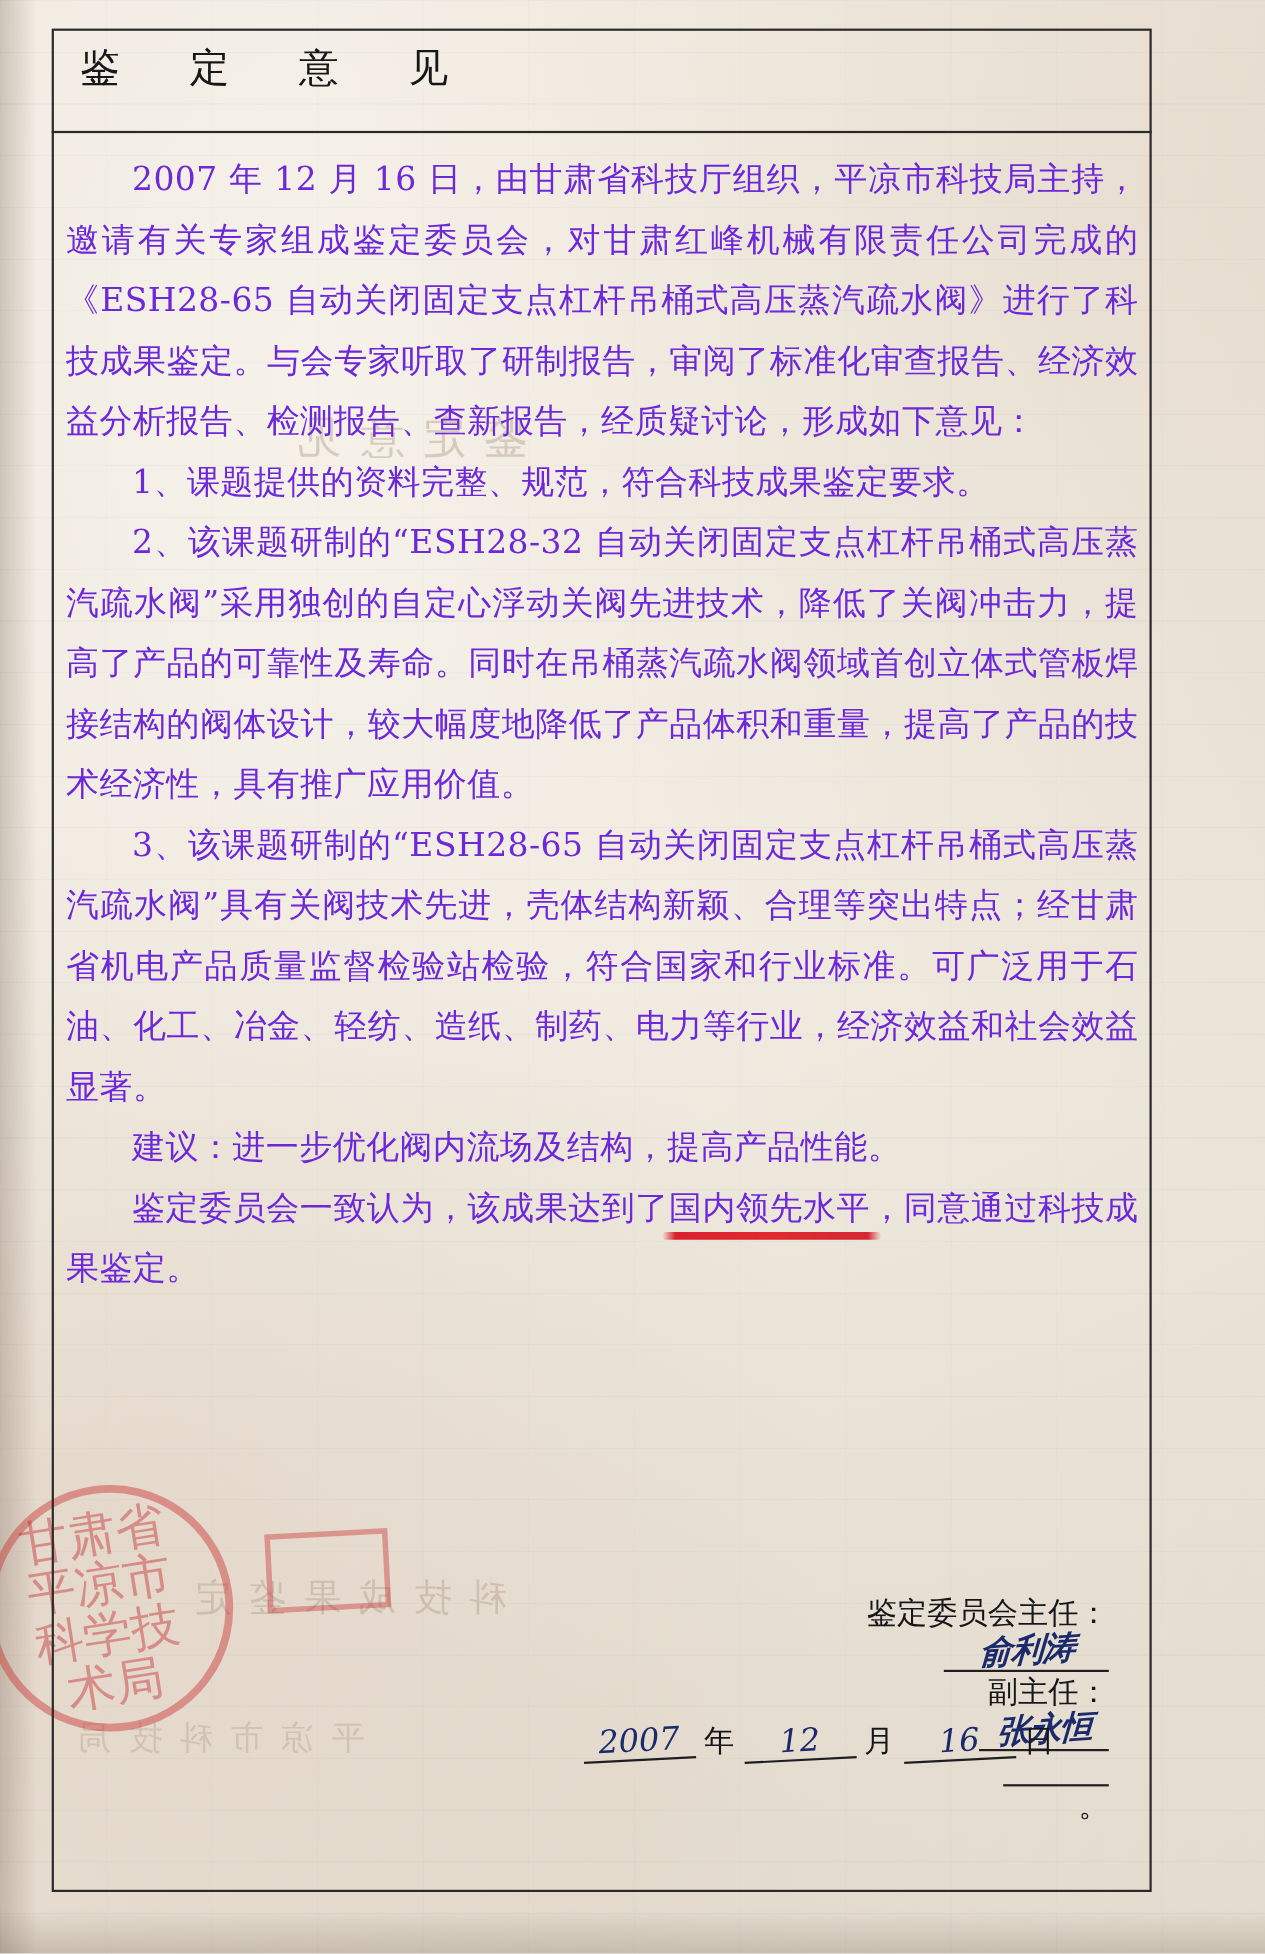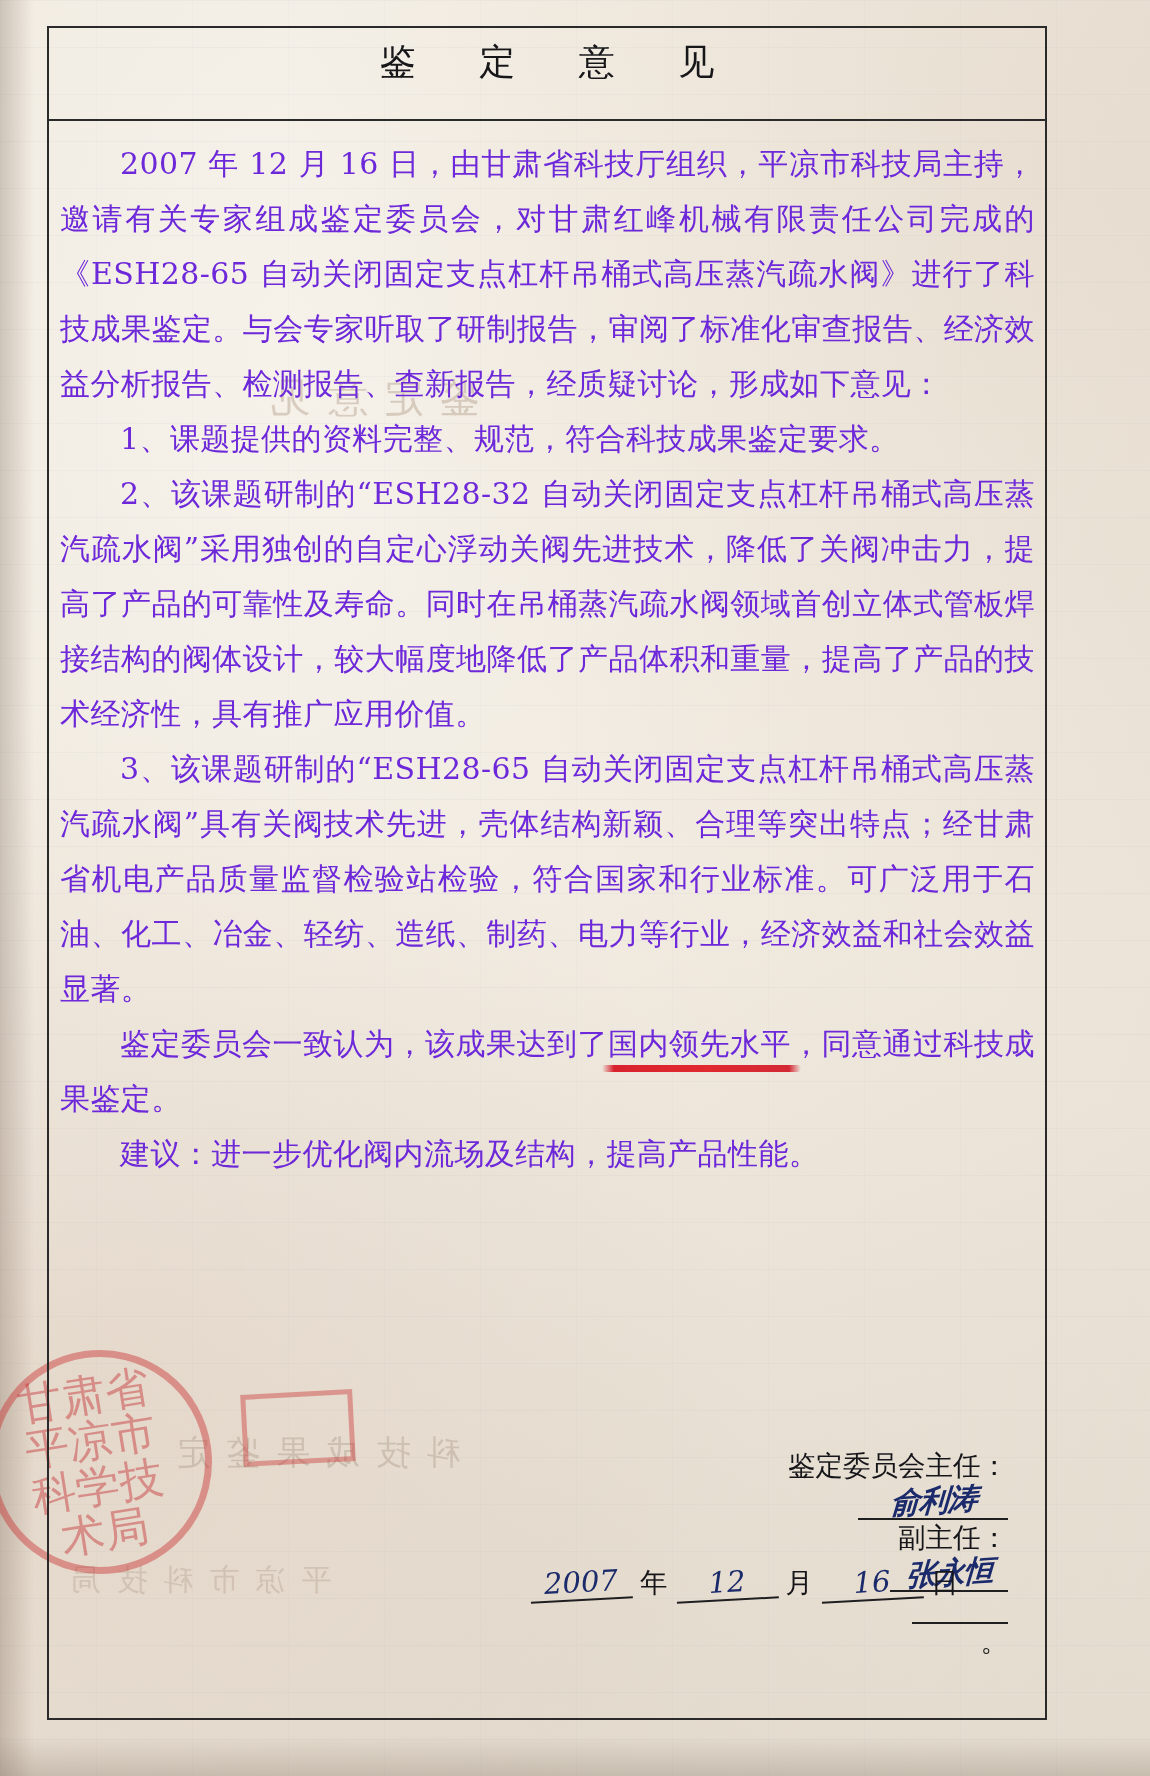--- a/index.html
+++ b/index.html
@@ -60,21 +60,21 @@
     width: 1000px; height: 0;
     border-top: 2px solid #2a2a2a;
     z-index: 4;
   }
 
   
   #doc-title {
     position: absolute;
     left: 47px; top: 38px;
     width: 1000px;
-    text-align: center;
+    text-align: left;
     font-size: 36px;
     letter-spacing: 26px;
     text-indent: 26px;
     color: #17171a;
     font-family: "DejaVu Serif", "Liberation Serif", serif;
     z-index: 5;
   }
 
   
   #body-text {
@@ -240,22 +240,22 @@
 <div id="frame"></div>
 <div id="title-rule"></div>
 
 <div id="doc-title">鉴 定 意 见</div>
 
 <div id="body-text">
   <p class="para">2007 年 12 月 16 日，由甘肃省科技厅组织，平凉市科技局主持，邀请有关专家组成鉴定委员会，对甘肃红峰机械有限责任公司完成的《ESH28-65 自动关闭固定支点杠杆吊桶式高压蒸汽疏水阀》进行了科技成果鉴定。与会专家听取了研制报告，审阅了标准化审查报告、经济效益分析报告、检测报告、查新报告，经质疑讨论，形成如下意见：</p>
   <p class="para">1、课题提供的资料完整、规范，符合科技成果鉴定要求。</p>
   <p class="para">2、该课题研制的“ESH28-32 自动关闭固定支点杠杆吊桶式高压蒸汽疏水阀”采用独创的自定心浮动关阀先进技术，降低了关阀冲击力，提高了产品的可靠性及寿命。同时在吊桶蒸汽疏水阀领域首创立体式管板焊接结构的阀体设计，较大幅度地降低了产品体积和重量，提高了产品的技术经济性，具有推广应用价值。</p>
   <p class="para">3、该课题研制的“ESH28-65 自动关闭固定支点杠杆吊桶式高压蒸汽疏水阀”具有关阀技术先进，壳体结构新颖、合理等突出特点；经甘肃省机电产品质量监督检验站检验，符合国家和行业标准。可广泛用于石油、化工、冶金、轻纺、造纸、制药、电力等行业，经济效益和社会效益显著。</p>
+  <p class="para">建议：进一步优化阀内流场及结构，提高产品性能。</p>
   <p class="para"><span>鉴定委员会一致认为，该成果达到了</span><span class="marker">国内领先水平</span><span>，同意通过科技成果鉴定。</span></p>
-  <p class="para">建议：进一步优化阀内流场及结构，提高产品性能。</p>
 </div>
 
 <div id="sign-row">
   <span class="sig-label">鉴定委员会主任：</span>
   <span class="sig-underline"><span class="sig-hand">俞利涛</span></span>
   <span class="sig-label" style="padding-left:14px;">副主任：</span>
   <span class="sig-underline short"><span class="sig-hand">张永恒</span></span>
   <span class="sig-blank"></span>
   <span class="sig-label">。</span>
 </div>

